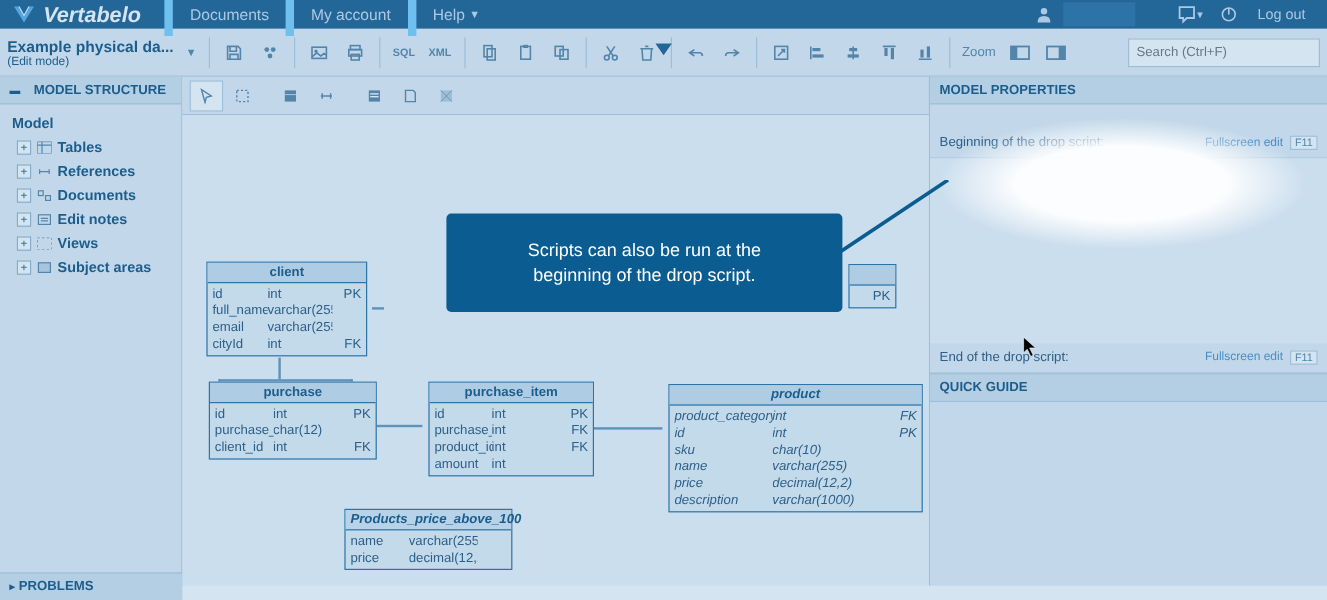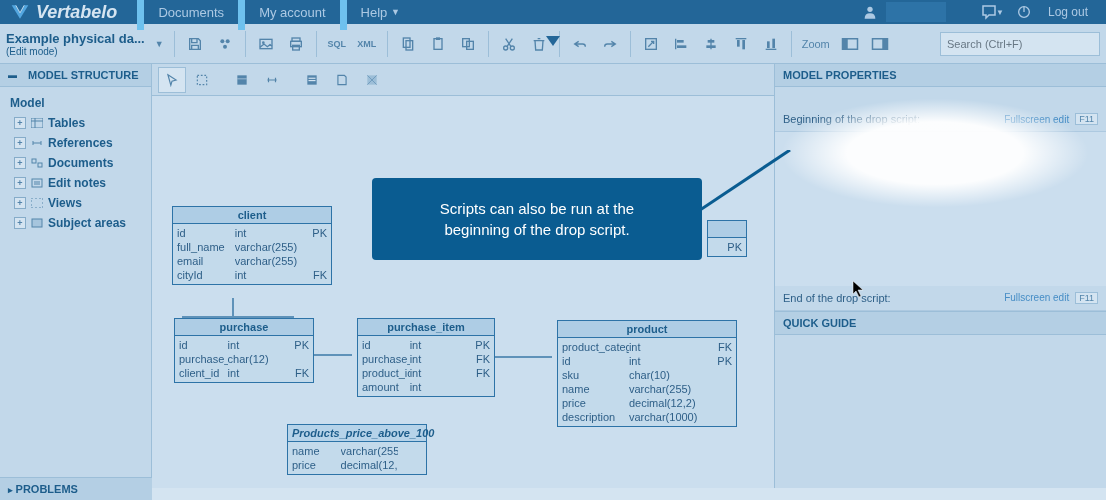--- a/index.html
+++ b/index.html
@@ -376,21 +376,21 @@
     <div class="canvas">
 
       <div class="rel" style="left:80px;top:202px;width:2px;height:18px;"></div>
       <div class="rel" style="left:30px;top:220px;width:112px;height:2px;"></div>
       <div class="rel" style="left:30px;top:220px;width:2px;height:20px;"></div>
       <div class="rel" style="left:140px;top:220px;width:2px;height:20px;"></div>
       <div class="rel" style="left:160px;top:258px;width:40px;height:2px;"></div>
       <div class="rel" style="left:340px;top:260px;width:60px;height:2px;"></div>
       <div class="rel" style="left:158px;top:160px;width:10px;height:2px;"></div>
 
-      <div class="entity" style="left:20px;top:110px;width:160px;">
+      <div class="entity" style="left:20px;top:122px;width:134px;">
         <div class="entity-header">client</div>
         <div class="entity-body">
           <div class="entity-row">
               <span class="cname">id</span>
               <span class="ctype">int</span>
               <span class="ckey">PK</span>
             </div>
           <div class="entity-row">
               <span class="cname">full_name</span>
               <span class="ctype">varchar(255)</span>
@@ -449,21 +449,21 @@
               <span class="ckey">FK</span>
             </div>
           <div class="entity-row">
               <span class="cname">amount</span>
               <span class="ctype">int</span>
               <span class="ckey"></span>
             </div>
         </div>
       </div>
 
-      <div class="entity" style="left:405px;top:224px;width:180px;">
+      <div class="entity" style="left:405px;top:224px;width:212px;font-style:italic;">
         <div class="entity-header">product</div>
         <div class="entity-body">
           <div class="entity-row">
               <span class="cname">product_category_id</span>
               <span class="ctype">int</span>
               <span class="ckey">FK</span>
             </div>
           <div class="entity-row">
               <span class="cname">id</span>
               <span class="ctype">int</span>

